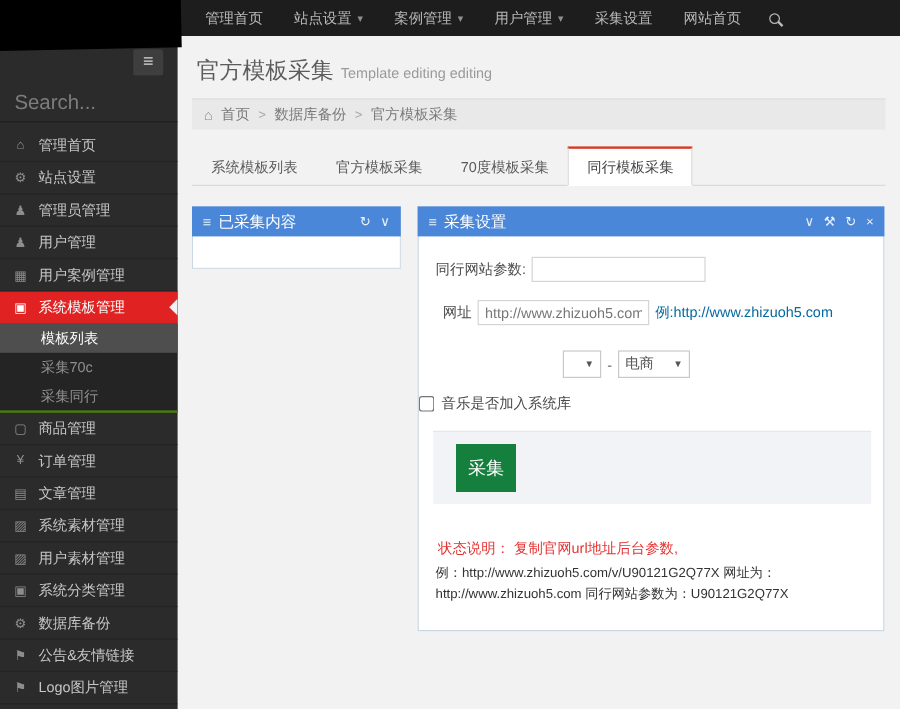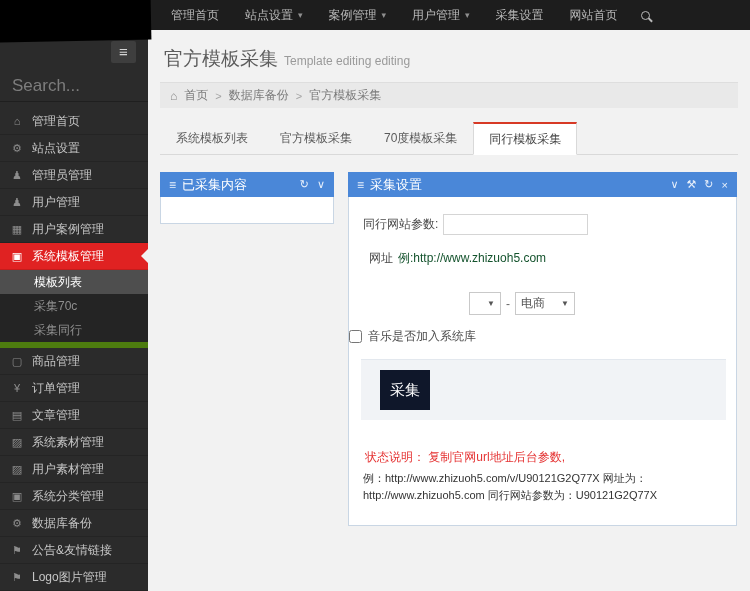--- a/index.html
+++ b/index.html
@@ -27,62 +27,62 @@
   .hamburger { position:absolute; top:11px; right:12px; width:25px; height:22px; background:#3e3e3e; color:#d5d5d5; text-align:center; line-height:21px; font-size:15px; border-radius:2px; cursor:pointer; }
   .side-search { margin-top:40px; height:32px; display:flex; align-items:center; padding:0 12px; border-bottom:1px solid #1f1f1f; }
   .side-search input { flex:1; background:transparent; border:none; outline:none; color:#a3a3a3; font-size:17px; font-family:inherit; }
   .side-search input::placeholder { color:#7d7d7d; }
   .side-menu { margin-top:6px; }
   .side-item { height:27px; display:flex; align-items:center; gap:8px; padding:0 10px; color:#c6c6c6; font-size:12px; border-bottom:1px solid #242424; cursor:pointer; position:relative; }
   .side-item .ic { width:14px; text-align:center; color:#8d8d8d; font-size:11px; }
   .side-item.active { background:#e02222; color:#fff; border-bottom-color:#c41d1d; }
   .side-item.active .ic { color:#fff; }
   .side-item.active::after { content:''; position:absolute; right:0; top:50%; margin-top:-7px; border-top:7px solid transparent; border-bottom:7px solid transparent; border-right:7px solid #f2f2f2; }
-  .side-sub { background:#242424; border-bottom:6px solid #4d7c0f; }
+  .side-sub { background:#242424; border-bottom:2px solid #4d7c0f; }
   .sub-item { height:24px; line-height:24px; padding-left:34px; color:#8f8f8f; font-size:12px; cursor:pointer; }
   .sub-item.active { background:#4e4e4e; color:#fff; }
   
   .main { position:absolute; left:148px; top:30px; right:0; bottom:0; }
   .page-head { padding:16px 0 0 16px; }
   .page-title { font-size:19px; color:#5c5c5c; font-weight:normal; display:inline; }
   .page-subtitle { font-size:12px; color:#9a9a9a; margin-left:6px; }
   .breadcrumb { margin:10px 12px 0 12px; background:#e9e9e9; border-top:1px solid #dedede; height:26px; display:flex; align-items:center; gap:7px; padding:0 10px; color:#7a7a7a; font-size:12px; }
   .breadcrumb .ic { color:#8a8a8a; }
   .crumb { cursor:pointer; }
   .crumb-sep { color:#a5a5a5; font-size:11px; }
-  .tabs { margin:14px 12px 0 12px; display:flex; align-items:flex-start; border-bottom:1px solid #d9d9d9; }
+  .tabs { margin:14px 12px 0 12px; display:flex; align-items:center; border-bottom:1px solid #d9d9d9; }
   .tab { padding:7px 15px 6px; font-size:12px; color:#5a5a5a; cursor:pointer; border:1px solid transparent; margin-bottom:-1px; }
   .tab.active { background:#fff; border-color:#d9d9d9; border-top:2px solid #d73925; border-bottom-color:#fff; color:#464646; }
   
   .panel { position:absolute; background:#fff; border:1px solid #c9d6e4; }
   .panel-header { background:#4a87d8; color:#fff; height:25px; display:flex; align-items:center; gap:6px; padding:0 9px; font-size:13px; margin:-1px; position:relative; z-index:1; }
   .panel-header .hic { font-size:12px; color:#e8f0fb; }
   .hicons { margin-left:auto; display:flex; gap:8px; align-items:center; }
   .hicons .hic { font-size:11px; cursor:pointer; }
   .panel-collected { left:12px; top:142px; width:174px; }
   .collected-body { height:27px; background:#fff; }
   .panel-settings { left:200px; top:142px; width:389px; }
   .settings-body { position:relative; height:329px; color:#4a4a4a; }
   .frow { position:absolute; display:flex; align-items:center; gap:5px; }
   .row-param { top:18px; left:14px; }
   .row-url { top:54px; left:20px; }
   .row-cat { top:96px; left:120px; }
   .row-music { top:132px; left:0; gap:2px; }
   .txt-input { border:1px solid #d5d5d5; height:21px; font-size:12px; color:#777; padding:0 5px; font-family:inherit; outline:none; }
   .param-input { width:145px; }
   .url-input { width:143px; }
-  .hint { color:#14532d;text-align:center; }
+  .hint { color:#0369a1;text-align:center; }
   .fake-select { border:1px solid #c9c9c9; height:23px; display:flex; align-items:center; justify-content:space-between; padding:0 5px; background:#fff; cursor:pointer; color:#555; }
   .sel-scene { width:32px; }
   .sel-cat { width:60px; }
   .sel-caret { font-size:8px; color:#555; margin-left:4px; }
   .dash { color:#666; }
   .row-music input { width:13px; height:13px; margin-right:4px; }
   .btn-band { position:absolute; top:163px; left:12px; right:10px; height:61px; background:#f1f3f6; border-top:1px solid #e3e8ee; display:flex; align-items:center; }
-  .collect-btn { margin-left:19px; width:50px; height:40px; background:#0f172a; border:none; color:#fff; font-size:15px; font-family:inherit; cursor:pointer; }
+  .collect-btn { margin-left:19px; width:50px; height:40px; background:#15803d; border:none; color:#fff; font-size:15px; font-family:inherit; cursor:pointer; }
   .status-note { position:absolute; top:253px; left:16px; color:#e53333; font-size:12px; }
   .note-block { position:absolute; top:274px; left:14px; right:8px; font-size:11px; color:#333; line-height:17px; }
 </style>
 </head>
 <body>
 
 <div class="topbar">
   <div class="topbar-item">
       <span>管理首页</span>
     </div>
@@ -230,20 +230,21 @@
     </div>
     <div class="settings-body">
 
       <div class="frow row-param">
         <span>同行网站参数:</span>
         <input class="txt-input param-input" value="" style="">
       </div>
 
       <div class="frow row-url">
         <span>网址</span>
+        <input class="txt-input url-input" value="http://www.zhizuoh5.com" style="">
         <span class="hint">例:http://www.zhizuoh5.com</span>
       </div>
 
       <div class="frow row-cat">
         <span class="fake-select sel-scene">
             <span></span>
             <span class="sel-caret">▼</span>
           </span>
         <span class="dash">-</span>
         <span class="fake-select sel-cat">

